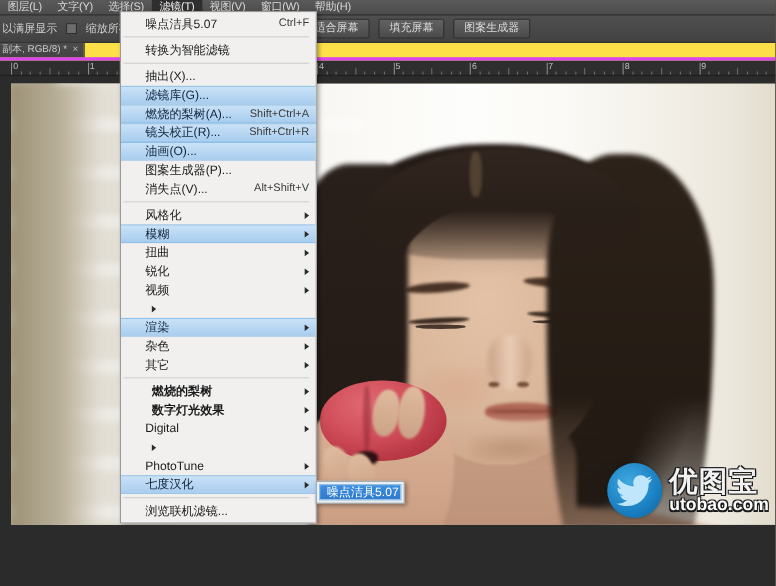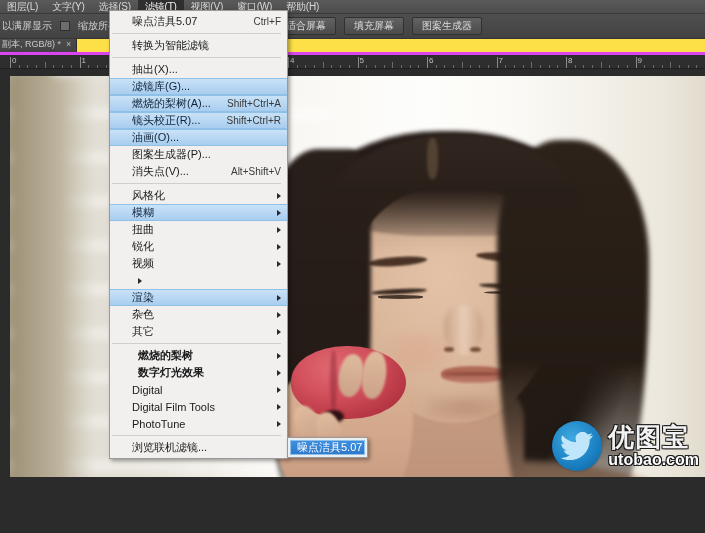--- a/index.html
+++ b/index.html
@@ -573,25 +573,28 @@
       </div>
       <div class="mrow indent">
         <span class="label">数字灯光效果</span>
         <span class="arrow"></span>
       </div>
       <div class="mrow">
         <span class="label">Digital</span>
         <span class="arrow"></span>
       </div>
       <div class="mrow">
-        <span class="label">Digital Film Tools</span>
         <span class="arrow"></span>
       </div>
       <div class="mrow">
         <span class="label">PhotoTune</span>
+        <span class="arrow"></span>
+      </div>
+      <div class="mrow sel">
+        <span class="label">七度汉化</span>
         <span class="arrow"></span>
       </div>
       <div class="msep"></div>
       <div class="mrow">
         <span class="label">浏览联机滤镜...</span>
       </div>
     </div>
 
   <div class="submenu">
     <div class="subitem">

